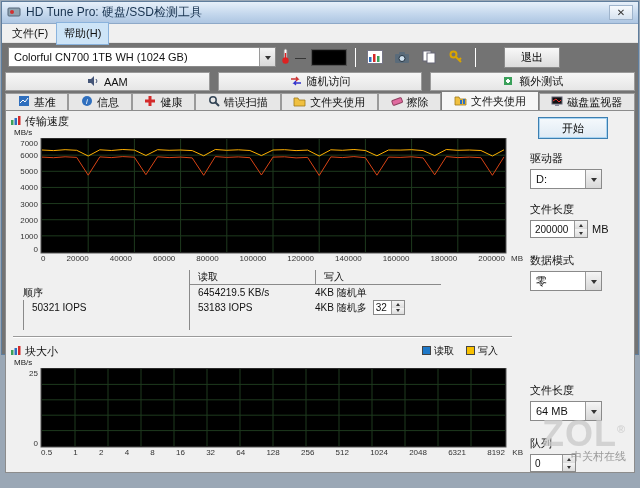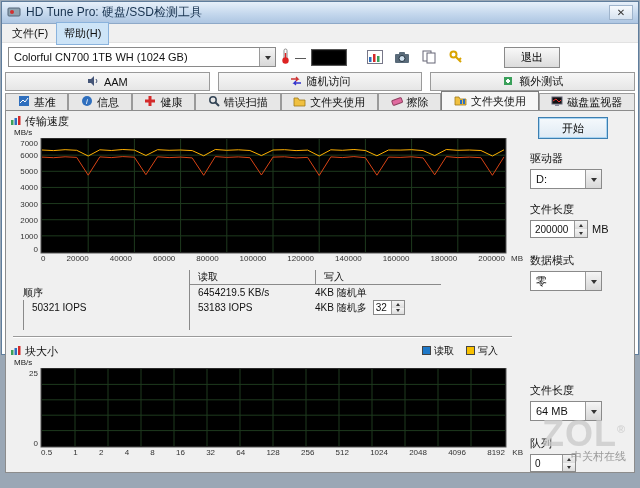--- a/index.html
+++ b/index.html
@@ -1,17 +1,17 @@
 <!DOCTYPE html>
 <html><head>
 <meta charset="utf-8">
 <style>
   html,body{margin:0;padding:0;width:640px;height:488px;overflow:hidden;background:#9aa7b5;}
   *{box-sizing:border-box;font-family:"Liberation Sans",sans-serif;}
-  .window{width:638px;height:354px;margin:1px;border:1px solid #5f7d9c;background:#ffffff;display:flex;flex-direction:column;font-size:11px;color:#111;}
+  .window{width:638px;height:354px;margin:1px;border:1px solid #5f7d9c;background:#737373;display:flex;flex-direction:column;font-size:11px;color:#111;}
   
   .titlebar{height:22px;flex:none;background:linear-gradient(#e7f0fa,#c2d6ec 60%,#aec6e2);border-bottom:1px solid #8ea9c8;display:flex;align-items:center;padding:0 5px;gap:5px;}
   .titlebar .title{flex:1;font-size:12px;color:#17324f;white-space:nowrap;overflow:hidden;}
   .cap-btn{width:24px;height:15px;display:flex;align-items:center;justify-content:center;font-size:10px;color:#333;border:1px solid #9fb4cc;background:linear-gradient(#f7fafd,#d7e3f0);cursor:default;}
   
   .menubar{height:19px;flex:none;display:flex;align-items:center;padding-left:2px;background:#f0f0f0;border-bottom:1px solid #e2e2e2;}
   .menu-item{padding:2px 8px;}
   .menu-item.hl{background:#cde4f7;border:1px solid #8ab3dd;padding:3px 7px;}
   
   .toolbar{height:28px;flex:none;display:flex;align-items:center;gap:5px;padding:0 6px;}
@@ -350,21 +350,21 @@
           <span>4</span>
           <span>8</span>
           <span>16</span>
           <span>32</span>
           <span>64</span>
           <span>128</span>
           <span>256</span>
           <span>512</span>
           <span>1024</span>
           <span>2048</span>
-          <span>4096</span>
+          <span>6321</span>
           <span>8192</span>
           <span class="xunit">KB</span>
         </div>
     </div>
 
     <div class="side">
       <button class="btn start">开始</button>
 
       <div class="fld" id="fld-drive">
         <div class="lbl">驱动器</div>

